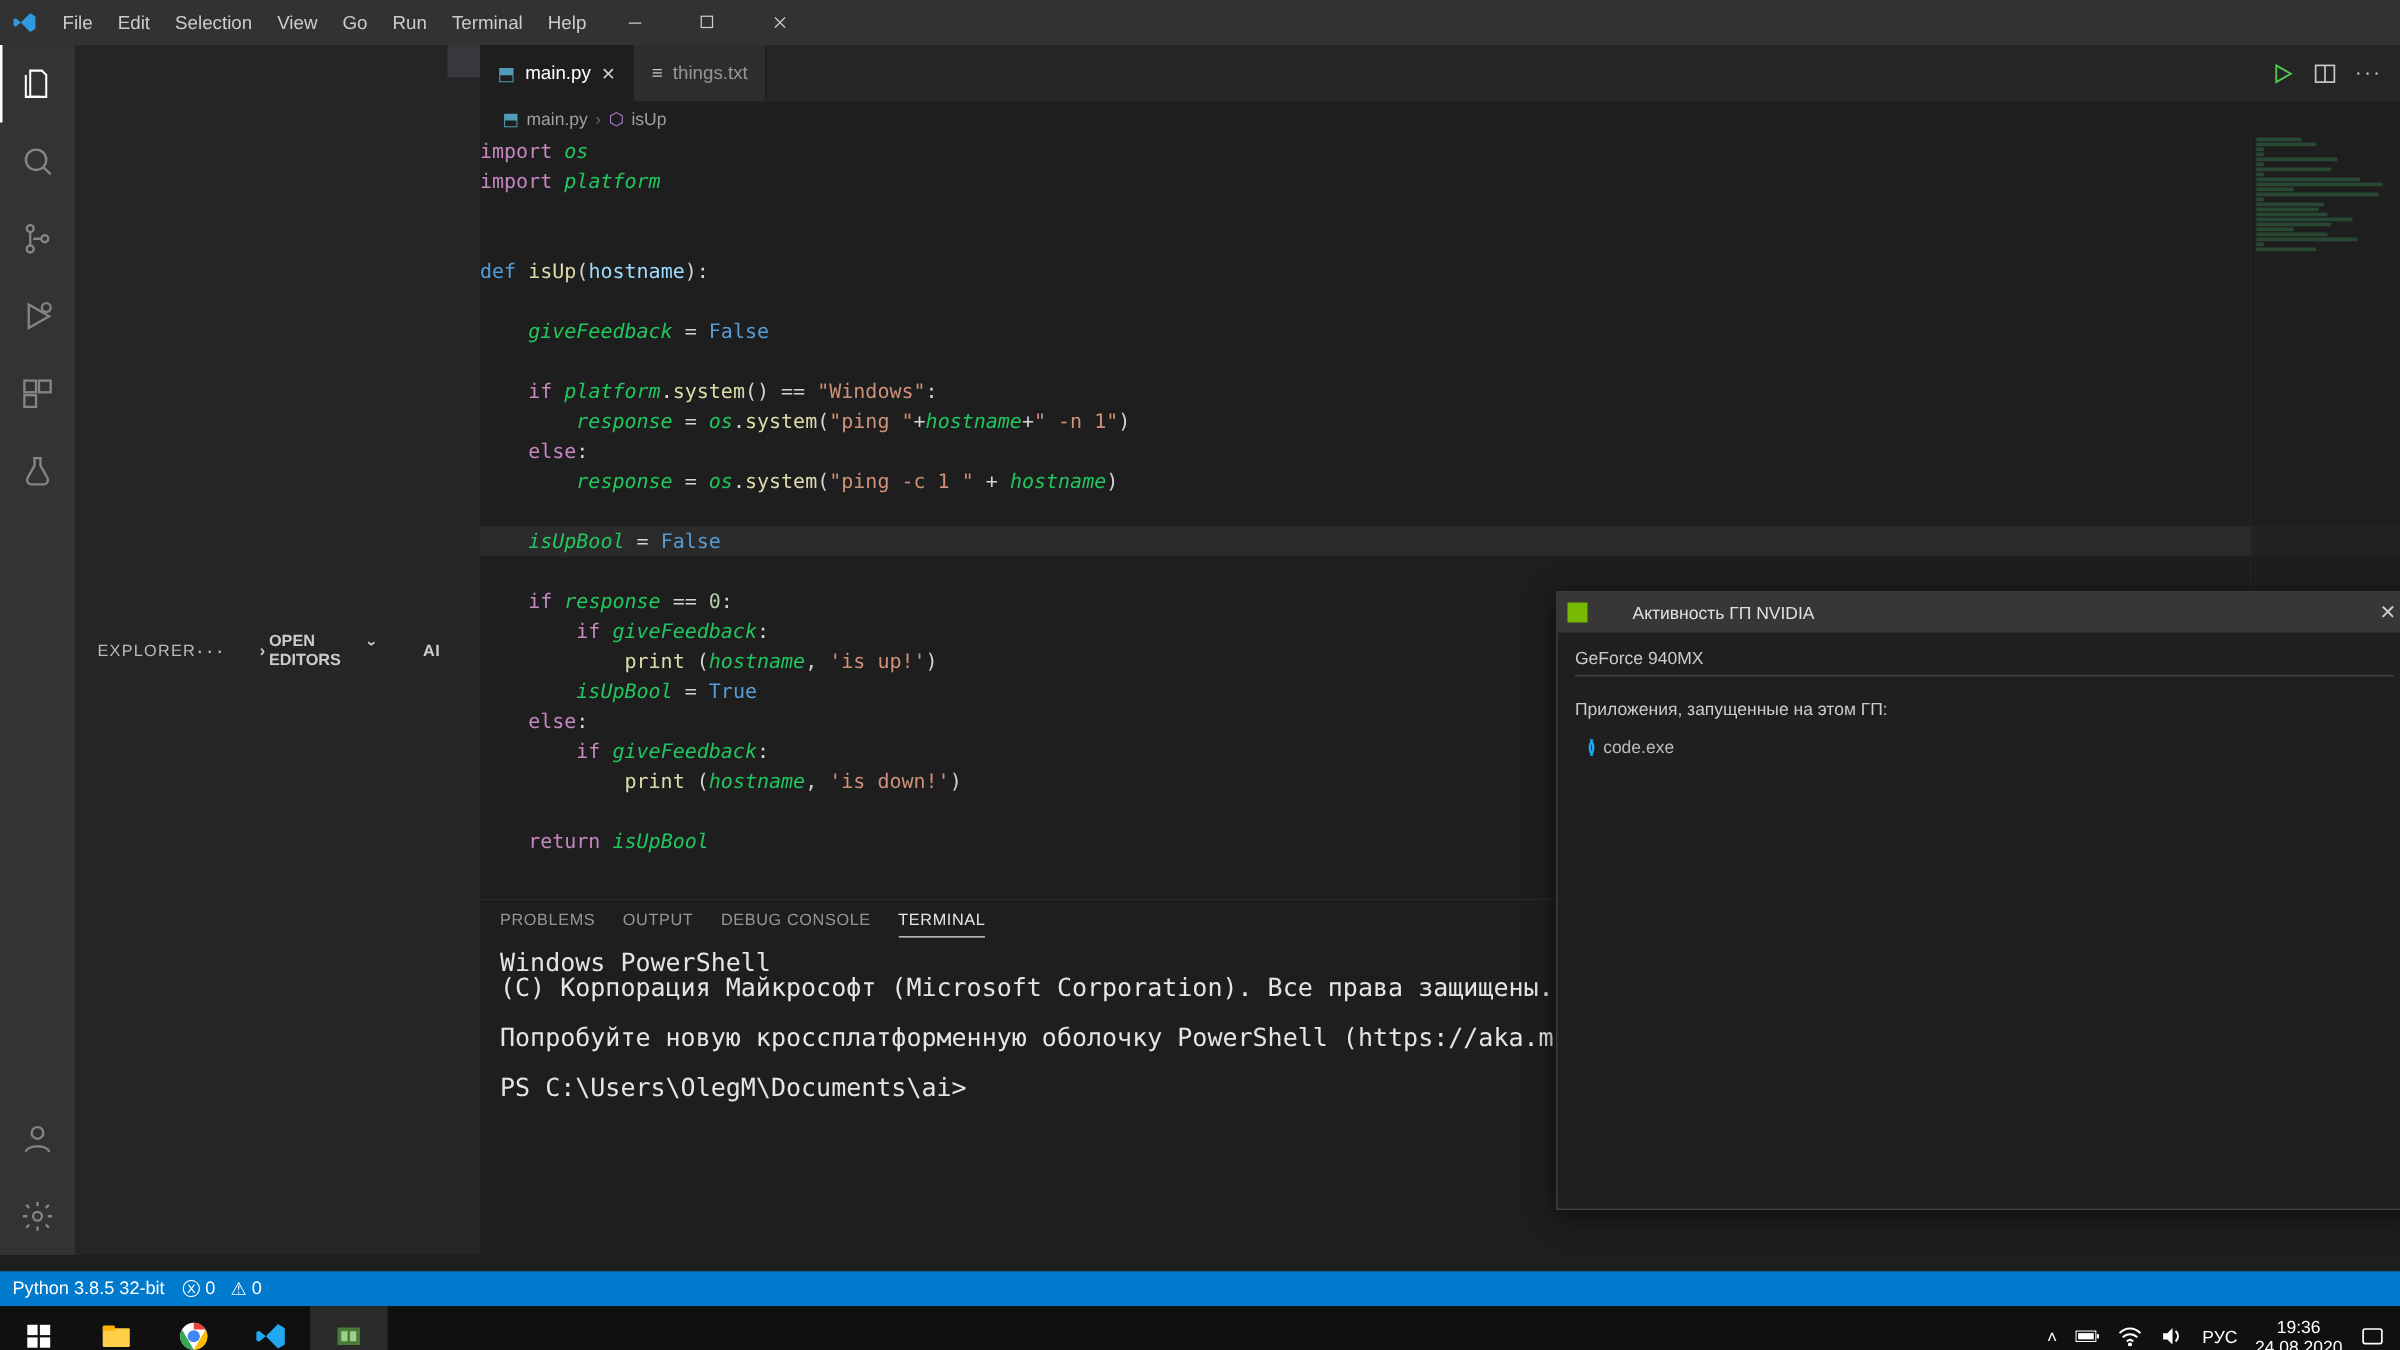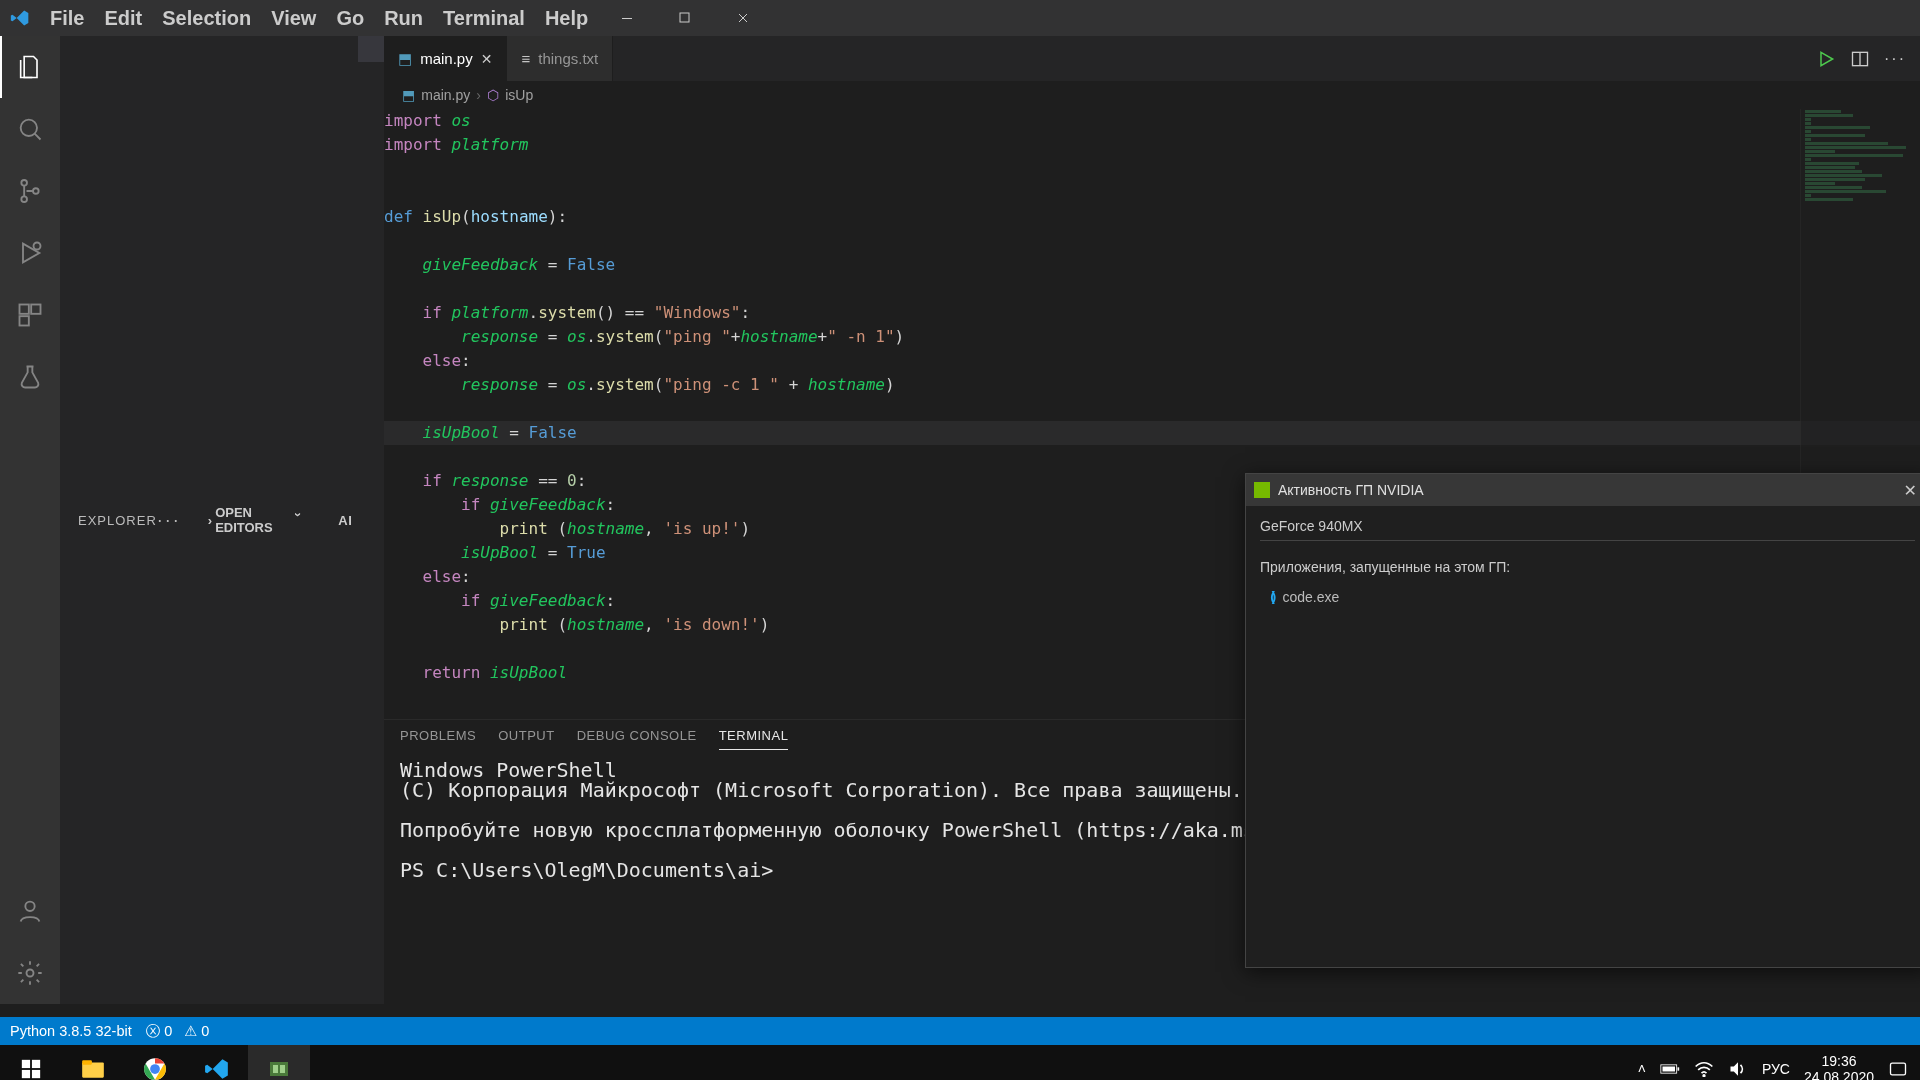--- a/index.html
+++ b/index.html
@@ -3,21 +3,21 @@
 <meta charset="utf-8">
 <style>
 * { margin: 0; padding: 0; box-sizing: border-box; }
 html, body { width: 1920px; height: 1080px; overflow: hidden; font-family: "Segoe UI", sans-serif; background: #1e1e1e; color: #ccc; }
 body { position: relative; }
 
 
 .titlebar { height: 36px; background: #323233; display: flex; align-items: center; color: #ccc; font-size: 15px; }
 .titlebar-logo { width: 40px; display: flex; align-items: center; justify-content: center; }
 .titlebar-menu { display: flex; gap: 0; }
-.titlebar-menu-item { padding: 8px 10px; cursor: pointer; color: #ccc; font-size: 20px; font-weight: bold; }
+.titlebar-menu-item { padding: 8px 10px; cursor: pointer; color: #ccc; font-size: 15px; }
 .titlebar-title { flex: 1; text-align: center; color: #ccc; font-size: 15px; }
 .winctrl { display: flex; }
 .winbtn { width: 58px; height: 36px; display: flex; align-items: center; justify-content: center; cursor: pointer; color: #ccc; }
 
 
 .shell { display: flex; height: calc(100% - 36px - 40px - 36px); } 
 .activitybar { width: 60px; background: #333333; display: flex; flex-direction: column; justify-content: space-between; }
 .act-top, .act-bot { display: flex; flex-direction: column; }
 .act-icon { height: 62px; display: flex; align-items: center; justify-content: center; cursor: pointer; color: #858585; position: relative; }
 .act-icon.active { color: #fff; }
@@ -74,21 +74,21 @@
 .tb-left { display: flex; height: 100%; }
 .tb-btn { width: 62px; height: 100%; display: flex; align-items: center; justify-content: center; cursor: pointer; position: relative; }
 .tb-btn.running::after { content: ''; position: absolute; bottom: 0; left: 8px; right: 8px; height: 2px; background: #76b9ed; }
 .tb-btn.active { background: #2a2a2a; }
 .tb-right { margin-left: auto; display: flex; align-items: center; gap: 14px; padding-right: 12px; color: #fff; font-size: 14px; }
 .tb-clock { text-align: center; line-height: 16px; font-size: 14px; }
 
 .nvidia-win { position: absolute; left: 1245px; top: 473px; width: 685px; height: 495px; background: #1f1f1f; border: 1px solid #444; box-shadow: 0 4px 20px rgba(0,0,0,0.6); font-size: 14px; color: #ccc; }
 .nvidia-titlebar { height: 32px; background: #373737; display: flex; align-items: center; padding: 0 8px; gap: 8px; }
 .nvidia-logo { width: 16px; height: 16px; background: #76b900; }
-.nvidia-titletxt { flex: 1; color: #e0e0e0; font-size: 14px; }
+.nvidia-titletxt { flex: 1; color: #e0e0e0; font-size: 14px; margin-left: 28px; }
 .nvidia-close { cursor: pointer; color: #ccc; font-size: 16px; padding: 0 4px; }
 .nvidia-body { padding: 12px 14px; }
 .nvidia-gpu { border-bottom: 1px solid #444; padding-bottom: 6px; margin-bottom: 18px; }
 .nvidia-apps-label { margin-bottom: 14px; color: #ccc; }
 .nvidia-app { display: flex; align-items: center; gap: 6px; padding-left: 10px; color: #bbb; }
 .nvidia-app-icon { color: #22a7f0; font-weight: bold; }
 
 svg { display: block; }
 </style>
 </head>

